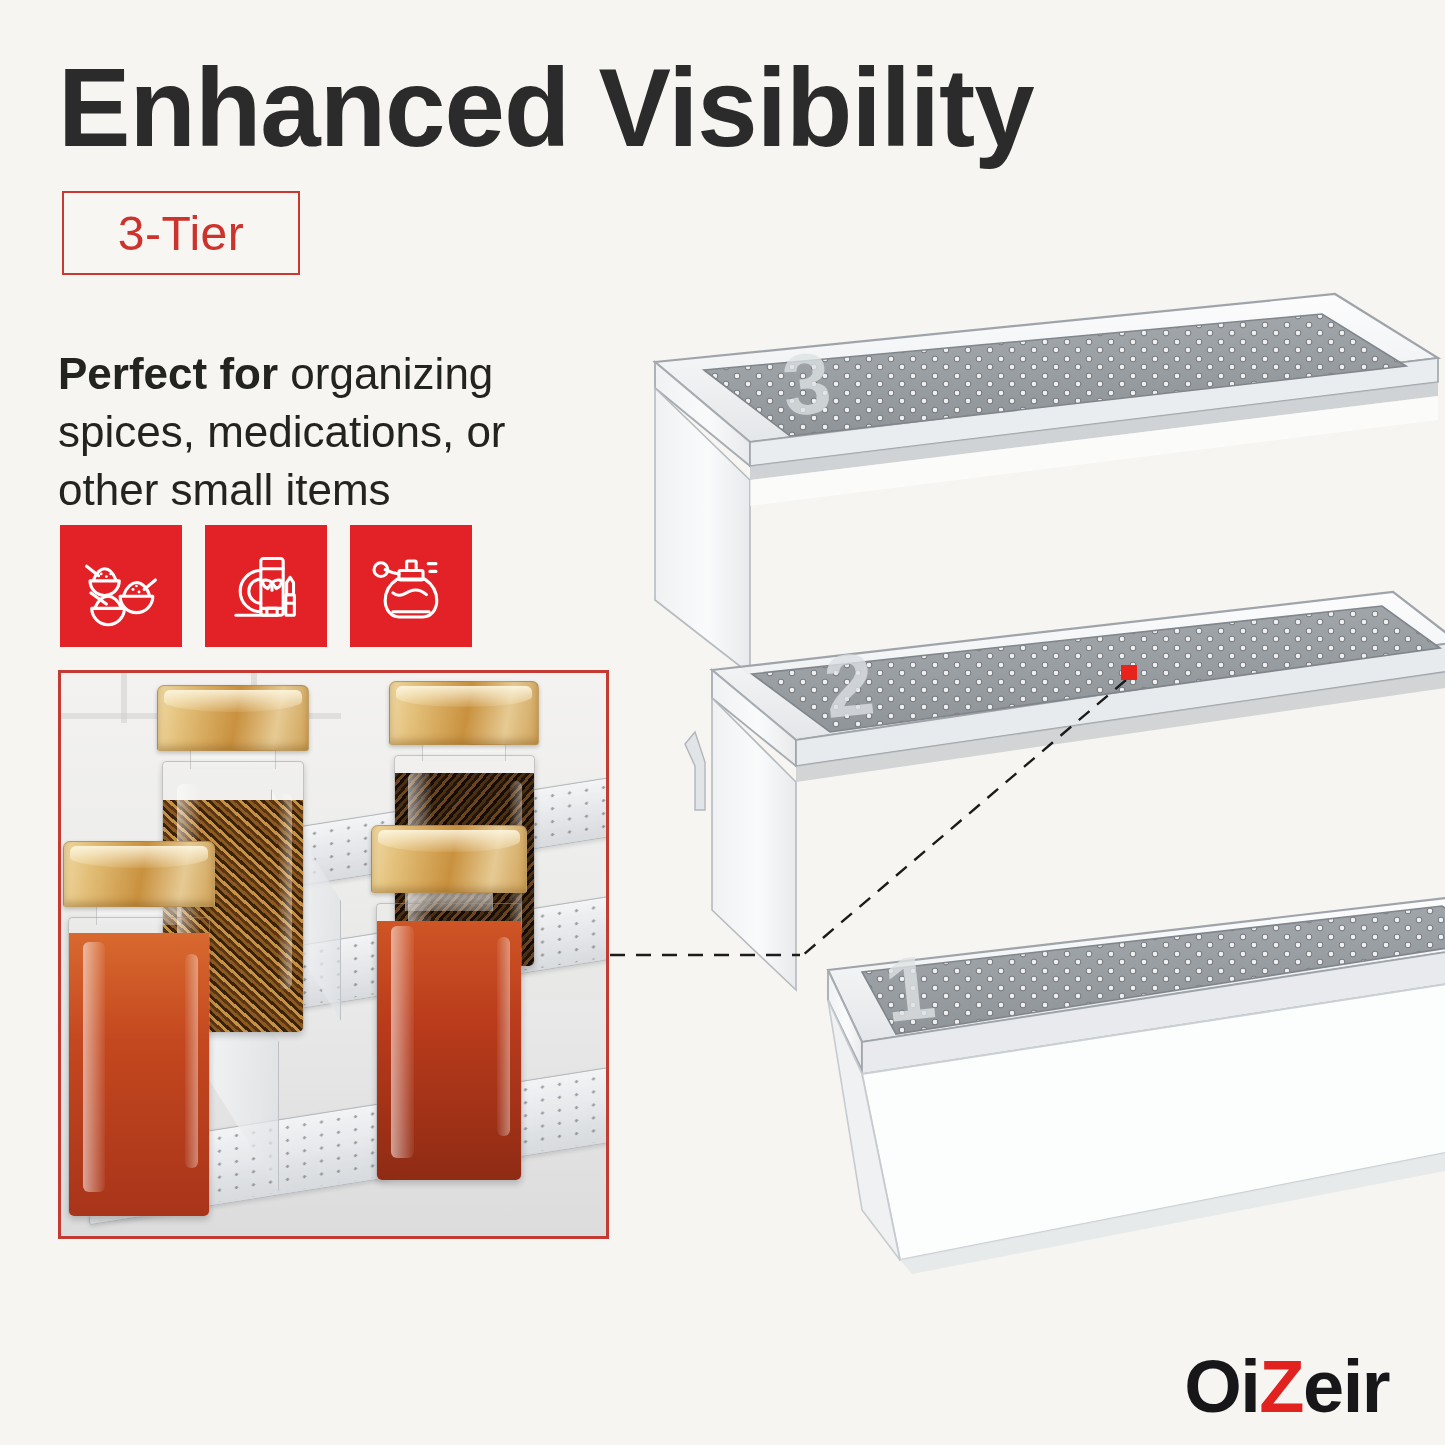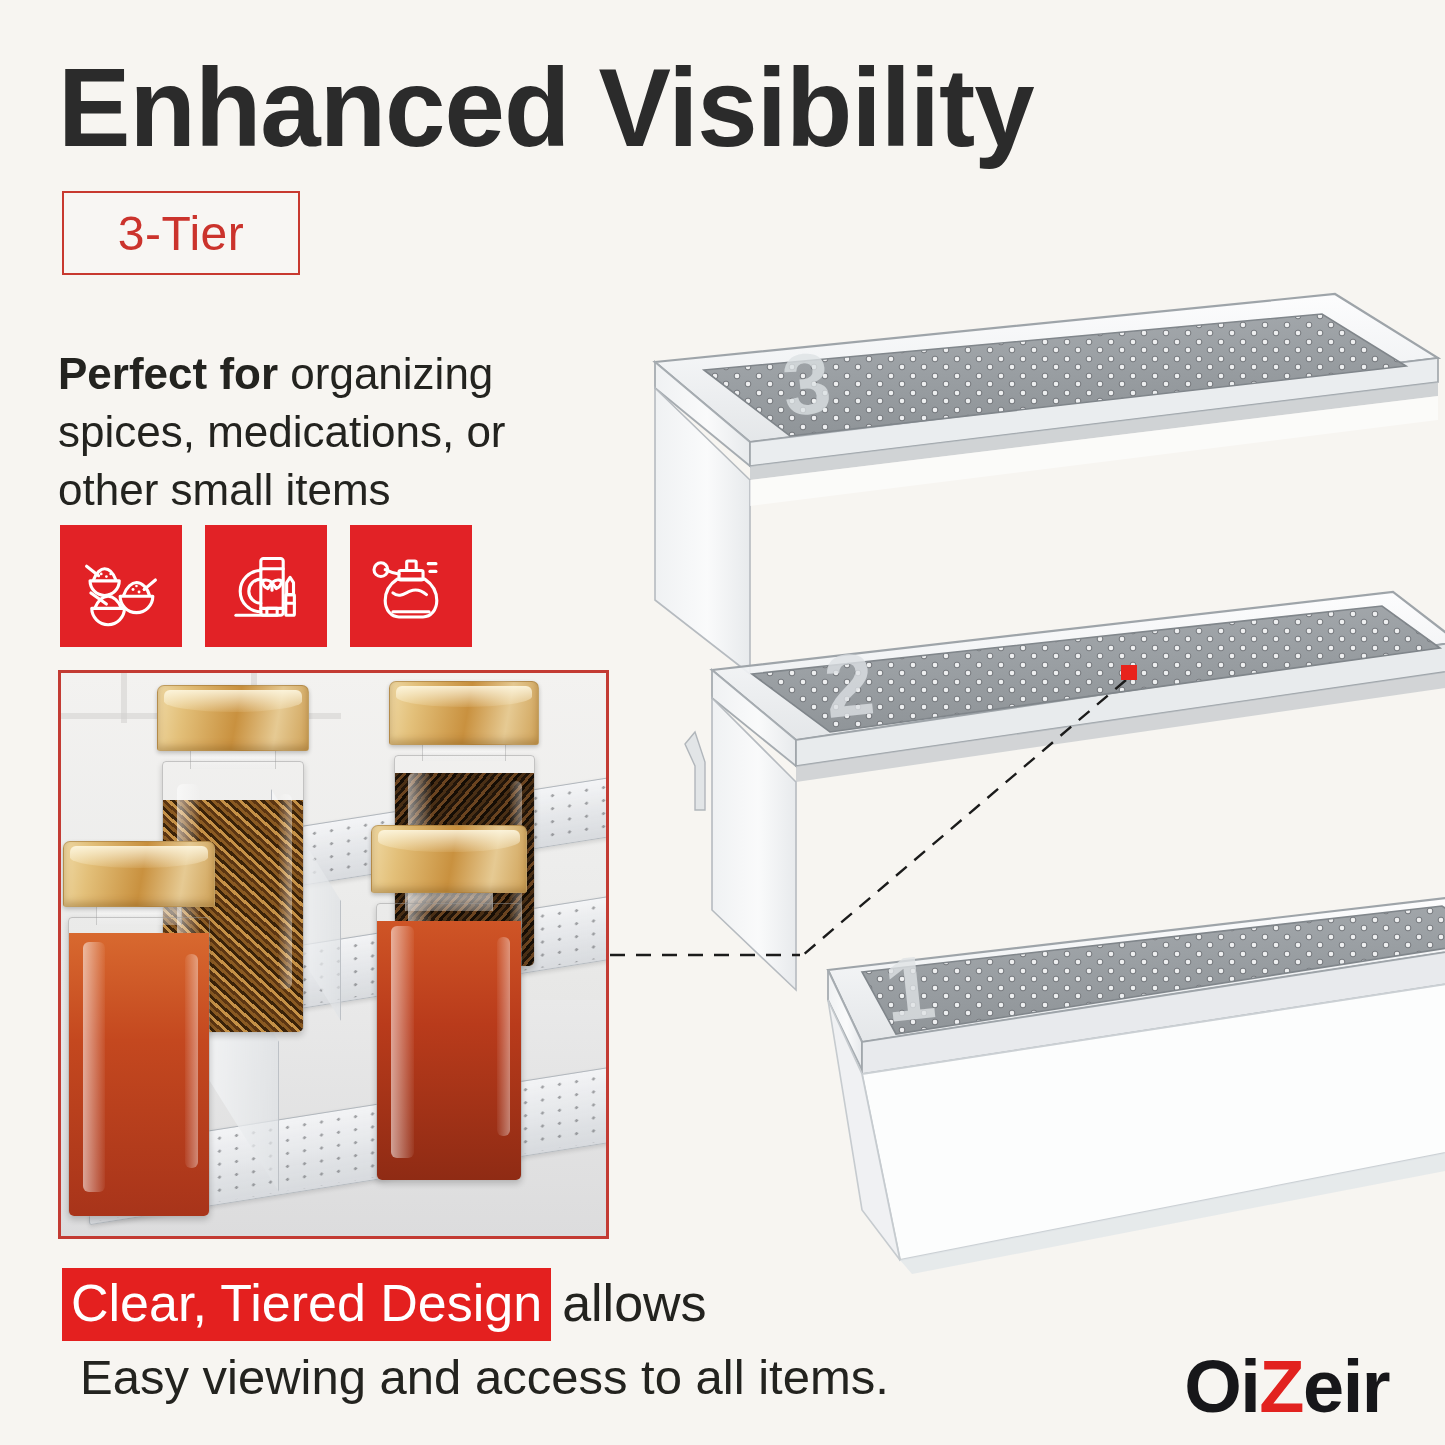--- a/index.html
+++ b/index.html
@@ -413,22 +413,18 @@
   </div>
 
   <svg class="callout">
 
     <line x1="610" y1="955" x2="800" y2="955" stroke="#1B1B1B" stroke-width="2.6" stroke-dasharray="15 11"></line>
 
     <line x1="1126" y1="680" x2="803" y2="955" stroke="#1B1B1B" stroke-width="2.4" stroke-dasharray="14 10"></line>
   </svg>
   <div class="red-marker"></div>
 
-  <div class="bottom-line1">
-    <span class="hl-red">Clear, Tiered Design</span><span class="tail">allows</span>
-  </div>
-  <div class="bottom-line2">Easy viewing and access to all items.</div>
 
   <div class="logo">
     <span>Oi</span><span class="z">Z</span><span>eir</span>
   </div>
 
 </div>
 
 </body></html>

